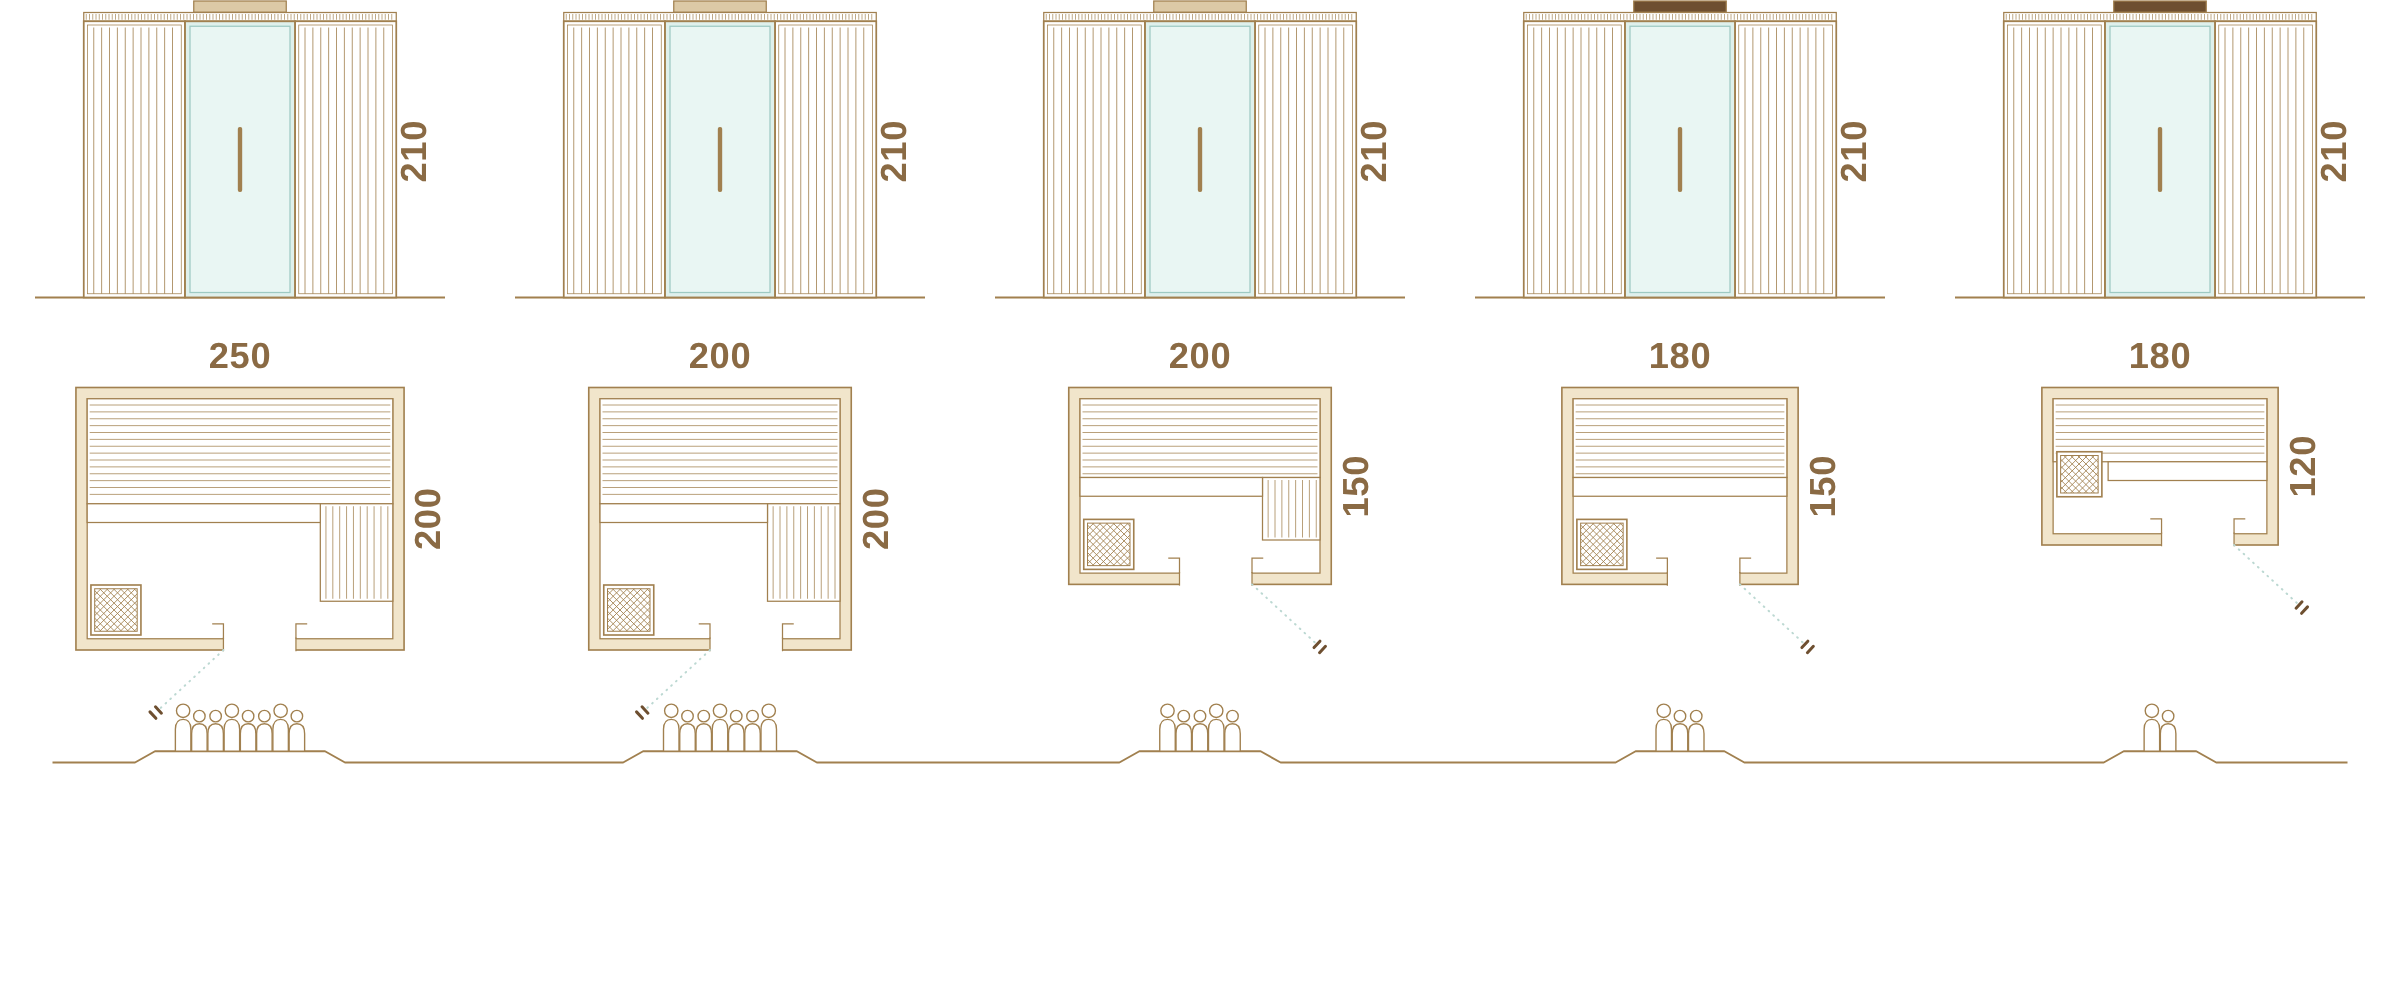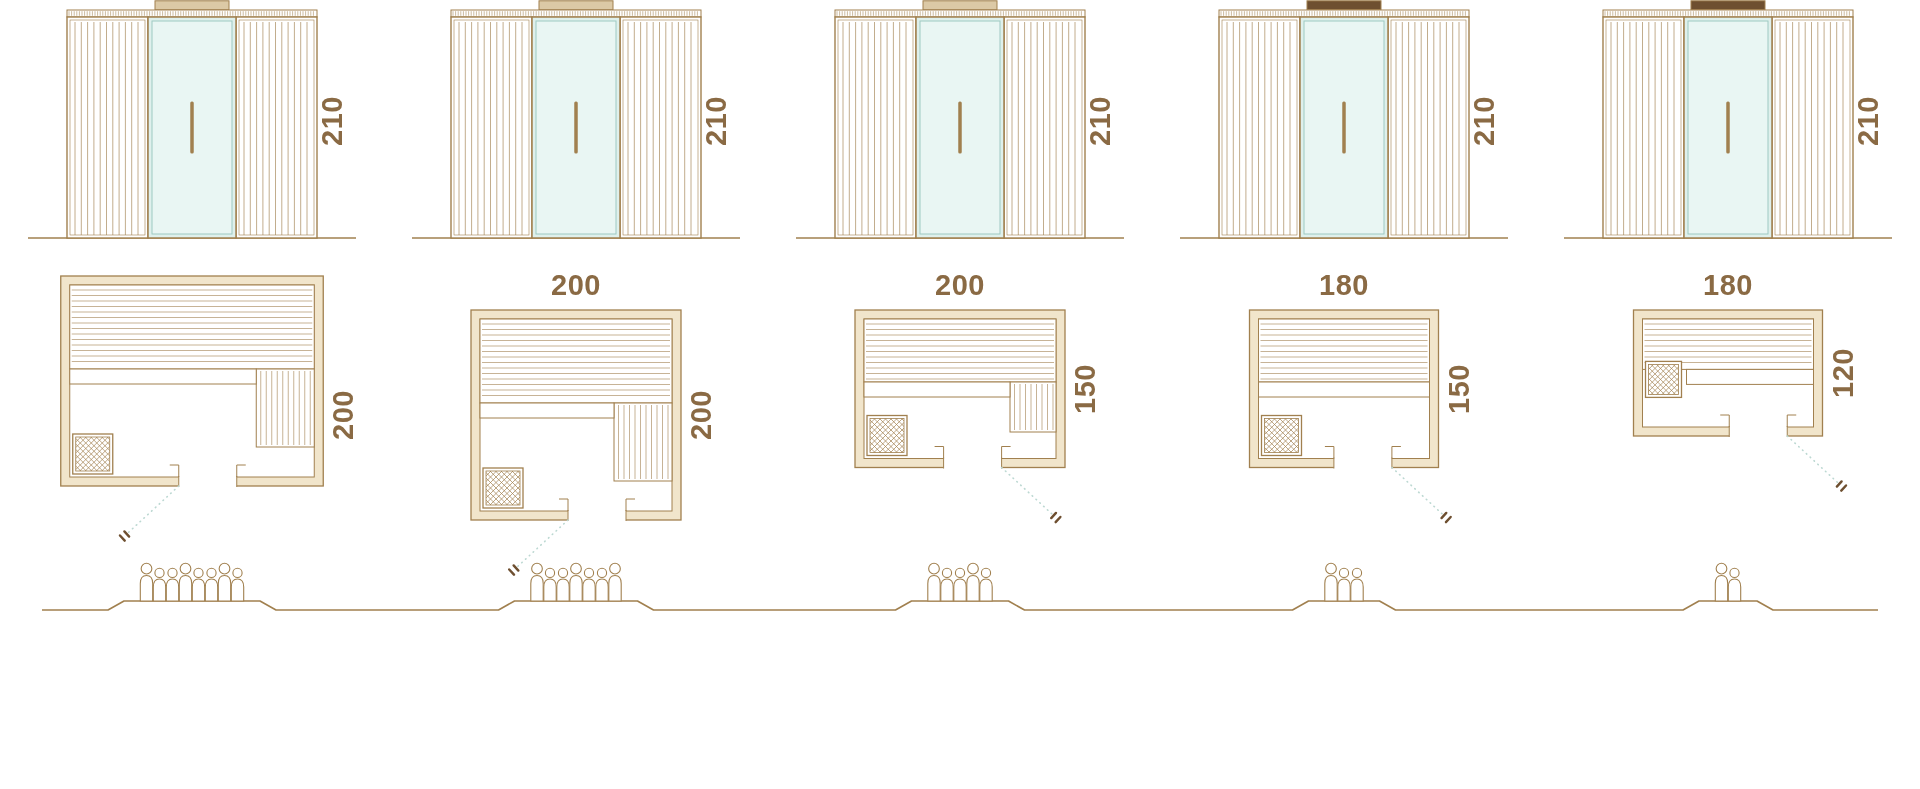--- a/index.html
+++ b/index.html
@@ -150,20 +150,21 @@
           <line x1="294.4000000000001" y1="22" x2="294.4000000000001" y2="235" stroke="#a1804f" stroke-width="0.65"></line>
           <line x1="300.7000000000001" y1="22" x2="300.7000000000001" y2="235" stroke="#a1804f" stroke-width="0.65"></line>
           <line x1="307.0000000000001" y1="22" x2="307.0000000000001" y2="235" stroke="#a1804f" stroke-width="0.65"></line>
           <rect x="148" y="17" width="88" height="221" fill="#dff0ec" stroke="#a1804f" stroke-width="1.5"></rect>
           <rect x="152" y="21" width="80" height="213" fill="#e9f6f3" stroke="#9ec9c2" stroke-width="1"></rect>
           <rect x="190.25" y="101.5" width="3.5" height="52" rx="1.5" fill="#a1804f"></rect>
         </svg>
       <span class="dim dim-height">210</span>
     </div>
     <div class="plan-wrap">
+      <div class="dim dim-width">250</div>
       <svg class="plan-svg" width="384" height="330">
           <rect x="60.75" y="8" width="262.5" height="210" fill="#f1e5cb" stroke="#a1804f" stroke-width="1.3"></rect>
           <rect x="69.75" y="17" width="244.5" height="192" fill="#fff" stroke="#a1804f" stroke-width="1"></rect>
           <rect x="69.75" y="17" width="244.5" height="84" fill="#fff" stroke="#a1804f" stroke-width="1"></rect>
           <line x1="71.75" y1="22" x2="312.25" y2="22" stroke="#a1804f" stroke-width="0.6"></line>
           <line x1="71.75" y1="27.5" x2="312.25" y2="27.5" stroke="#a1804f" stroke-width="0.6"></line>
           <line x1="71.75" y1="33" x2="312.25" y2="33" stroke="#a1804f" stroke-width="0.6"></line>
           <line x1="71.75" y1="38.5" x2="312.25" y2="38.5" stroke="#a1804f" stroke-width="0.6"></line>
           <line x1="71.75" y1="44" x2="312.25" y2="44" stroke="#a1804f" stroke-width="0.6"></line>
           <line x1="71.75" y1="49.5" x2="312.25" y2="49.5" stroke="#a1804f" stroke-width="0.6"></line>

